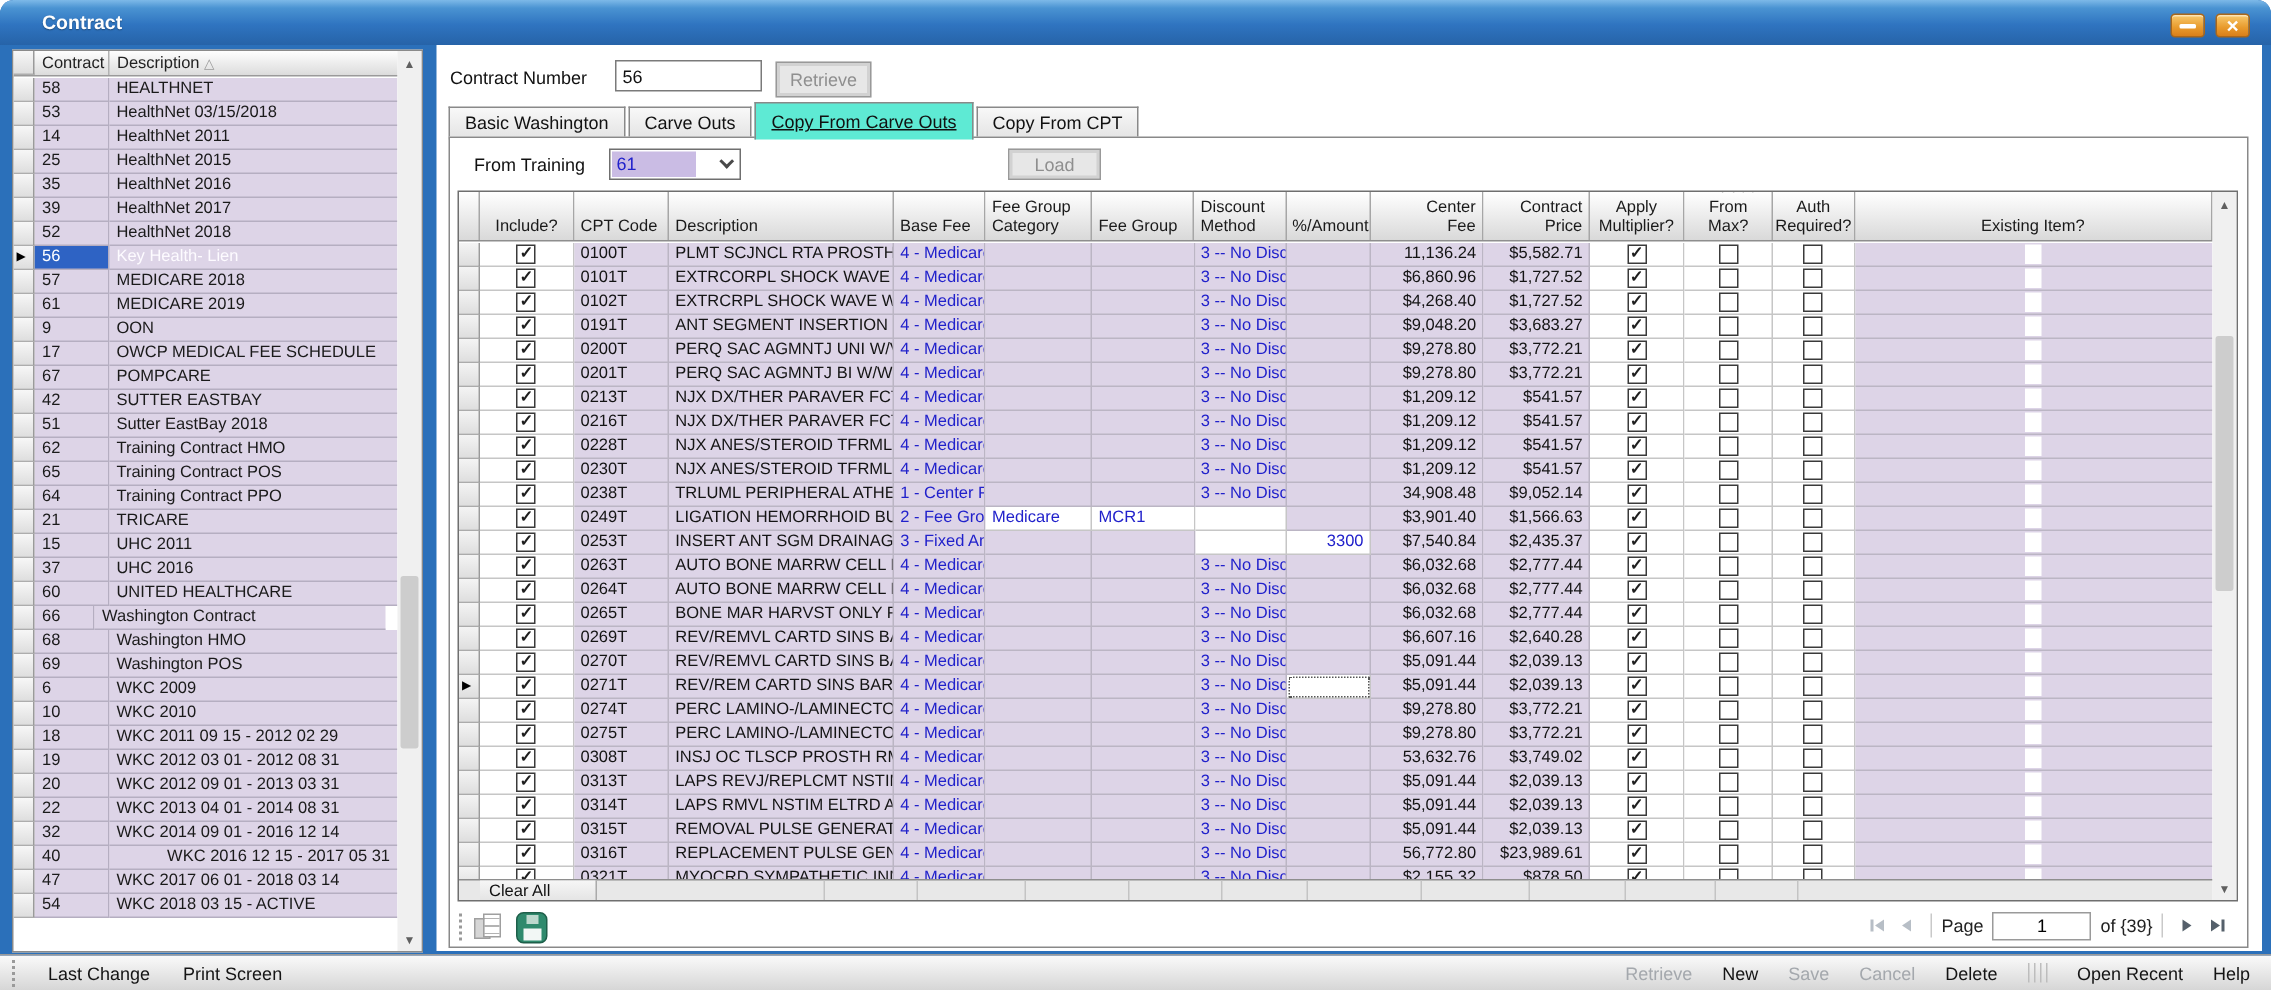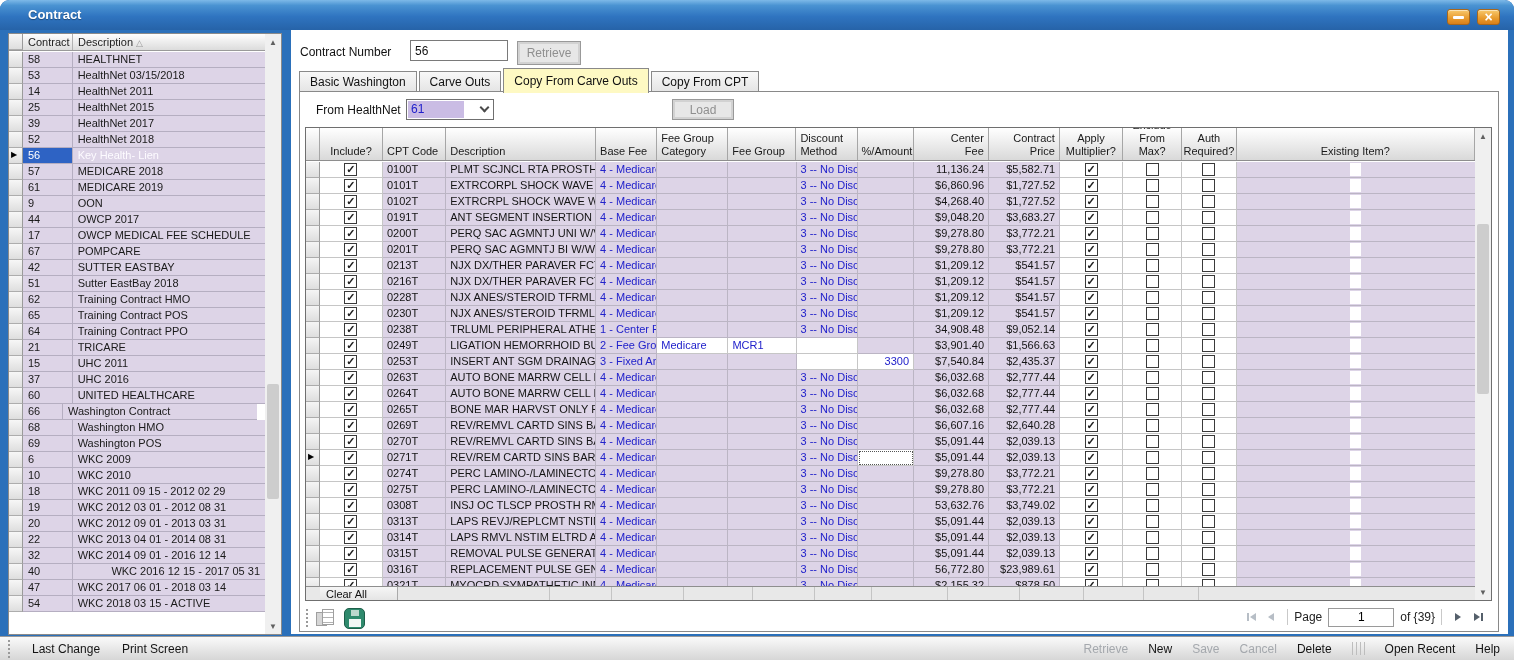--- a/index.html
+++ b/index.html
@@ -51,21 +51,21 @@
   .lbl { position:absolute; font-size:12px; color:#111; }
   .tbox { position:absolute; border:1px solid #7a7a7a; background:#fff; font-size:12px;
     font-family:"Liberation Sans",sans-serif; padding:0 4px; color:#111; }
   .btn { position:absolute; background:#e7e7e7; border:1px solid #999;
     box-shadow:inset 0 0 0 2px #d2d2d2; color:#8f8f8f; font-size:12px;
     display:flex; align-items:center; justify-content:center; }
 
   .tabs { position:absolute; left:8px; top:41px; height:22px; display:flex; align-items:flex-end; }
   .tab { border:1px solid #898989; border-bottom:none; background:linear-gradient(#f8f8f8,#e3e3e3);
     font-size:12px; color:#111; padding:3px 10px 4px 10px; margin-right:2px; white-space:nowrap; }
-  .tab.active { background:#fef9c3; padding-top:5px; padding-bottom:5px; position:relative; z-index:3; }
+  .tab.active { background:#5eead4; padding-top:5px; padding-bottom:5px; position:relative; z-index:3;text-decoration:underline; }
 
   .tabpanel { position:absolute; left:8px; top:61px; width:1200px; height:541px;
     border:1px solid #898989; background:#fff; z-index:1; }
 
   .combo { position:absolute; left:106px; top:7px; width:88px; height:21px;
     border:1px solid #6f6f6f; background:#fff; display:flex; align-items:center; }
   .combo .val { background:#cabce4; color:#2121cb; font-size:12px; padding:1px 3px;
     margin:1px 0 1px 1px; min-width:56px; height:17px; }
   .combo .drop { margin-left:auto; width:17px; height:100%; display:flex;
     align-items:center; justify-content:center; }
@@ -182,20 +182,25 @@
           <div class="s-cell" style="width: 50px;">14</div>
           <div class="s-cell" style="width: 194px; border-right: none;">HealthNet 2011</div>
         </div>
         <div class="s-row">
           <div class="s-cell s-rowhead" style="width: 14px;"></div>
           <div class="s-cell" style="width: 50px;">25</div>
           <div class="s-cell" style="width: 194px; border-right: none;">HealthNet 2015</div>
         </div>
         <div class="s-row">
           <div class="s-cell s-rowhead" style="width: 14px;"></div>
+          <div class="s-cell" style="width: 50px;">35</div>
+          <div class="s-cell" style="width: 194px; border-right: none;">HealthNet 2016</div>
+        </div>
+        <div class="s-row">
+          <div class="s-cell s-rowhead" style="width: 14px;"></div>
           <div class="s-cell" style="width: 50px;">39</div>
           <div class="s-cell" style="width: 194px; border-right: none;">HealthNet 2017</div>
         </div>
         <div class="s-row">
           <div class="s-cell s-rowhead" style="width: 14px;"></div>
           <div class="s-cell" style="width: 50px;">52</div>
           <div class="s-cell" style="width: 194px; border-right: none;">HealthNet 2018</div>
         </div>
         <div class="s-row">
           <div class="s-cell s-rowhead" style="width: 14px;">
@@ -211,25 +216,20 @@
         </div>
         <div class="s-row">
           <div class="s-cell s-rowhead" style="width: 14px;"></div>
           <div class="s-cell" style="width: 50px;">61</div>
           <div class="s-cell" style="width: 194px; border-right: none;">MEDICARE 2019</div>
         </div>
         <div class="s-row">
           <div class="s-cell s-rowhead" style="width: 14px;"></div>
           <div class="s-cell" style="width: 50px;">9</div>
           <div class="s-cell" style="width: 194px; border-right: none;">OON</div>
-        </div>
-        <div class="s-row">
-          <div class="s-cell s-rowhead" style="width: 14px;"></div>
-          <div class="s-cell" style="width: 50px;">44</div>
-          <div class="s-cell" style="width: 194px; border-right: none;">OWCP 2017</div>
         </div>
         <div class="s-row">
           <div class="s-cell s-rowhead" style="width: 14px;"></div>
           <div class="s-cell" style="width: 50px;">17</div>
           <div class="s-cell" style="width: 194px; border-right: none;">OWCP MEDICAL FEE SCHEDULE</div>
         </div>
         <div class="s-row">
           <div class="s-cell s-rowhead" style="width: 14px;"></div>
           <div class="s-cell" style="width: 50px;">67</div>
           <div class="s-cell" style="width: 194px; border-right: none;">POMPCARE</div>
@@ -358,21 +358,21 @@
     <div class="btn" style="left:226px;top:11px;width:64px;height:24px">Retrieve</div>
 
     <div class="tabs">
       <div class="tab">Basic Washington</div>
       <div class="tab">Carve Outs</div>
       <div class="tab active">Copy From Carve Outs</div>
       <div class="tab">Copy From CPT</div>
     </div>
 
     <div class="tabpanel">
-      <span class="lbl" style="left:16px;top:11px">From HealthNet</span>
+      <span class="lbl" style="left:16px;top:11px">From Training</span>
       <div class="combo">
         <span class="val">61</span>
         <span class="drop">
           <span class="chev"></span>
         </span>
       </div>
       <div class="btn" style="left:372px;top:7px;width:62px;height:21px">Load</div>
 
       <div class="grid">
         <div class="g-hdr" id="grid-header">

